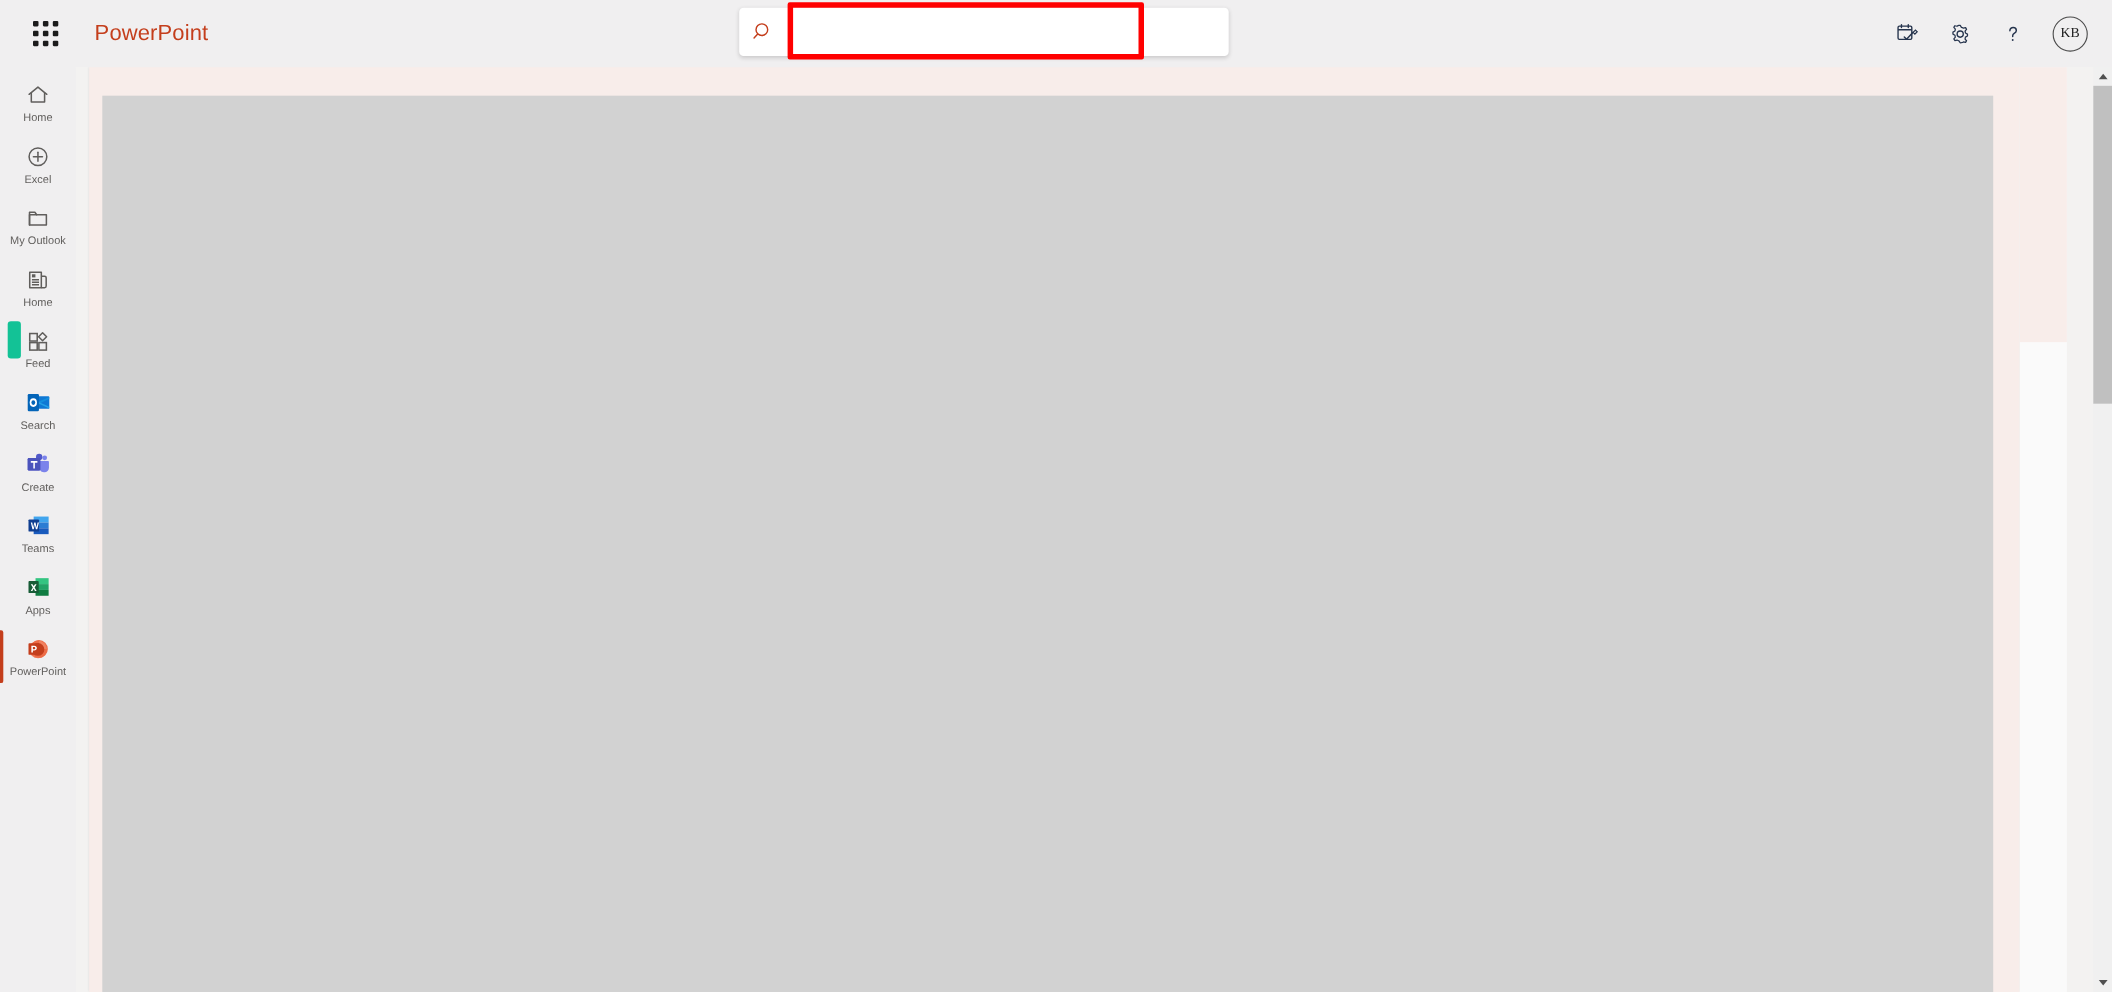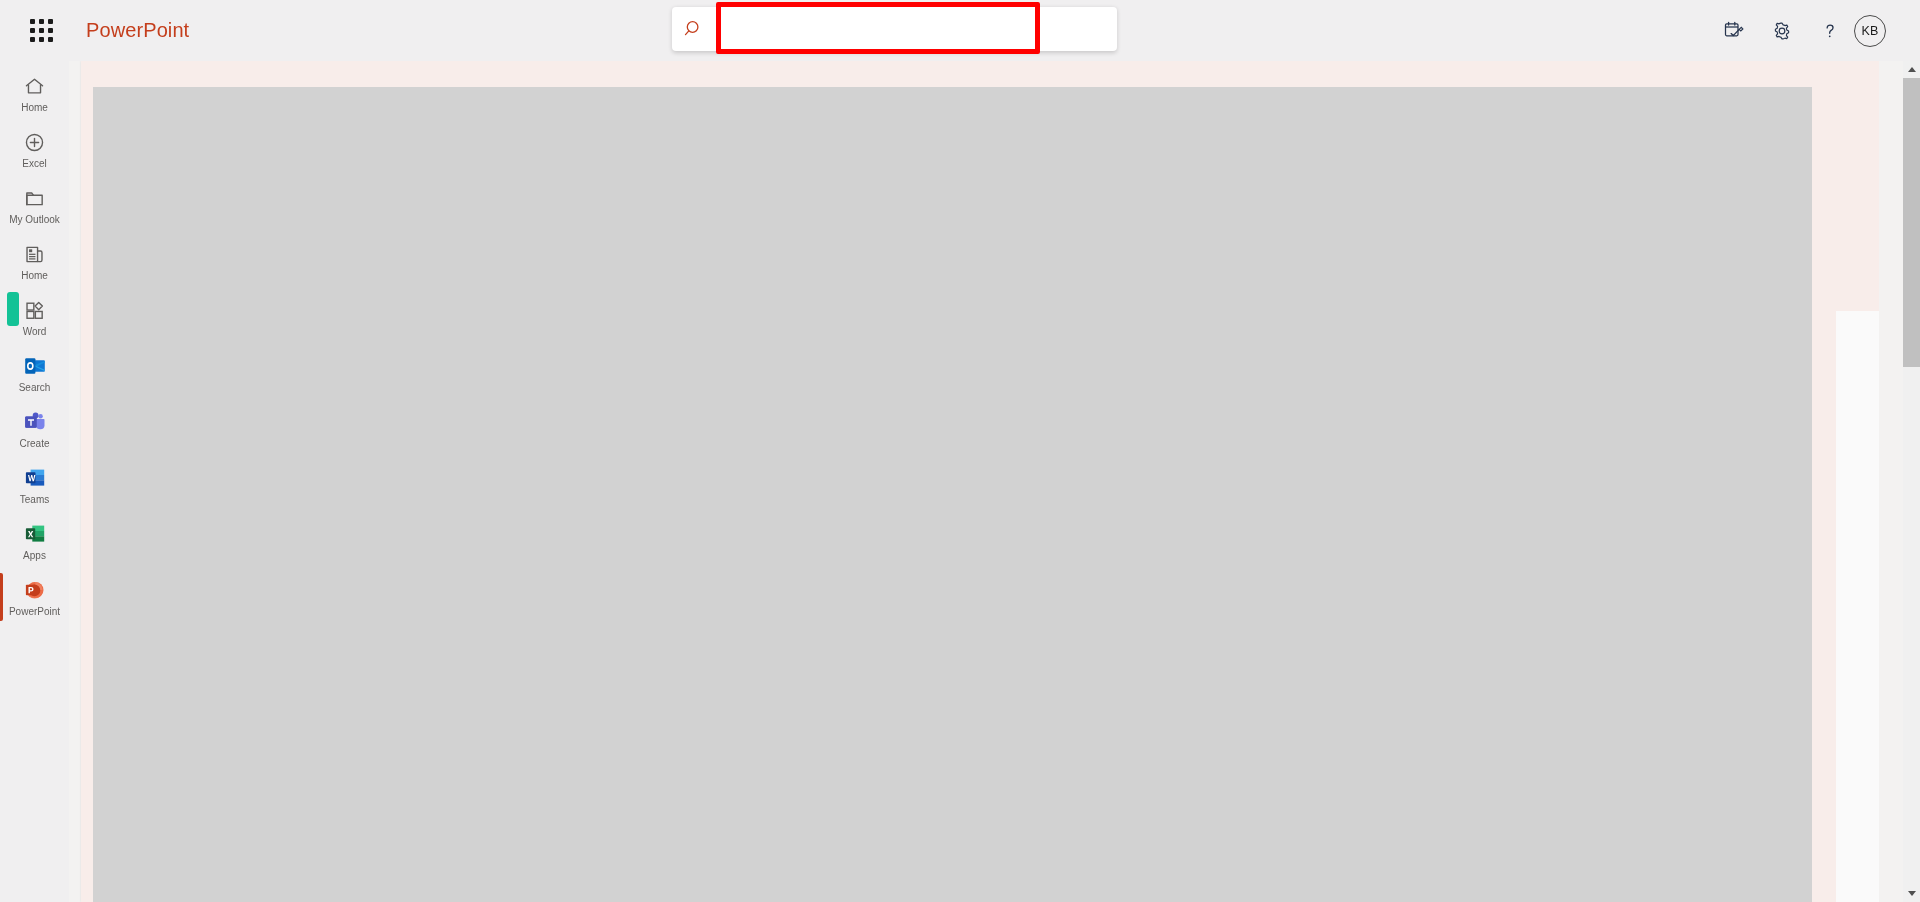--- a/index.html
+++ b/index.html
@@ -108,22 +108,23 @@
   }
   .hbtn {
     width: 48px; height: 48px;
     display: flex; align-items: center; justify-content: center;
     cursor: pointer;
     border-radius: 3px;
     color: #323130;
   }
   .avatar-btn {
     width: 56px; height: 48px;
-    display: flex; align-items: center; 
-    cursor: pointer;
+    display: flex; align-items: center; justify-content: center;
+    cursor: pointer;
+    font-family: Liberation Serif, serif;
   }
   .avatar {
     width: 32px; height: 32px;
     border-radius: 50%;
     border: 1px solid #4b4b4b;
     display: flex; align-items: center; justify-content: center;
     font-size: 12.5px;
     color: #1b1b1b;
     letter-spacing: .2px;
     background: #f0eff0;
@@ -381,21 +382,21 @@
 
     <div class="rail-item">
       <div class="rail-icon">
         <svg width="23" height="23" viewBox="0 0 24 24" fill="none">
           <rect x="4.2" y="4.4" width="7.1" height="7.1" stroke="#605e5c" stroke-width="1.45"></rect>
           <rect x="4.2" y="13" width="7.1" height="7.1" stroke="#605e5c" stroke-width="1.45"></rect>
           <rect x="12.9" y="13" width="7.1" height="7.1" stroke="#605e5c" stroke-width="1.45"></rect>
           <path d="M16.4 3.6l3.8 3.8-3.8 3.8-3.8-3.8z" stroke="#605e5c" stroke-width="1.45" stroke-linejoin="round"></path>
         </svg>
       </div>
-      <div class="rail-label">Word</div>
+      <div class="rail-label">Feed</div>
     </div>
 
     <div class="rail-item">
       <div class="rail-icon">
         <svg width="24" height="24" viewBox="0 0 24 24">
           <path d="M10.6 6.3H21a.8.8 0 01.8.8v9.8a.8.8 0 01-.8.8H10.6z" fill="#0f78d4"></path>
           <path d="M10.6 11.6L21.8 6.9v1.6l-10.4 5.2z" fill="#1490df" opacity=".9"></path>
           <path d="M10.6 12.1l11.2 5.2v-1.5l-11.2-5z" fill="#28a8ea" opacity=".85"></path>
           <rect x="2.2" y="4.2" width="10.2" height="15.6" rx="1.1" fill="#0364b8"></rect>
           <ellipse cx="7.3" cy="12" rx="3.3" ry="3.9" fill="#fff"></ellipse>

